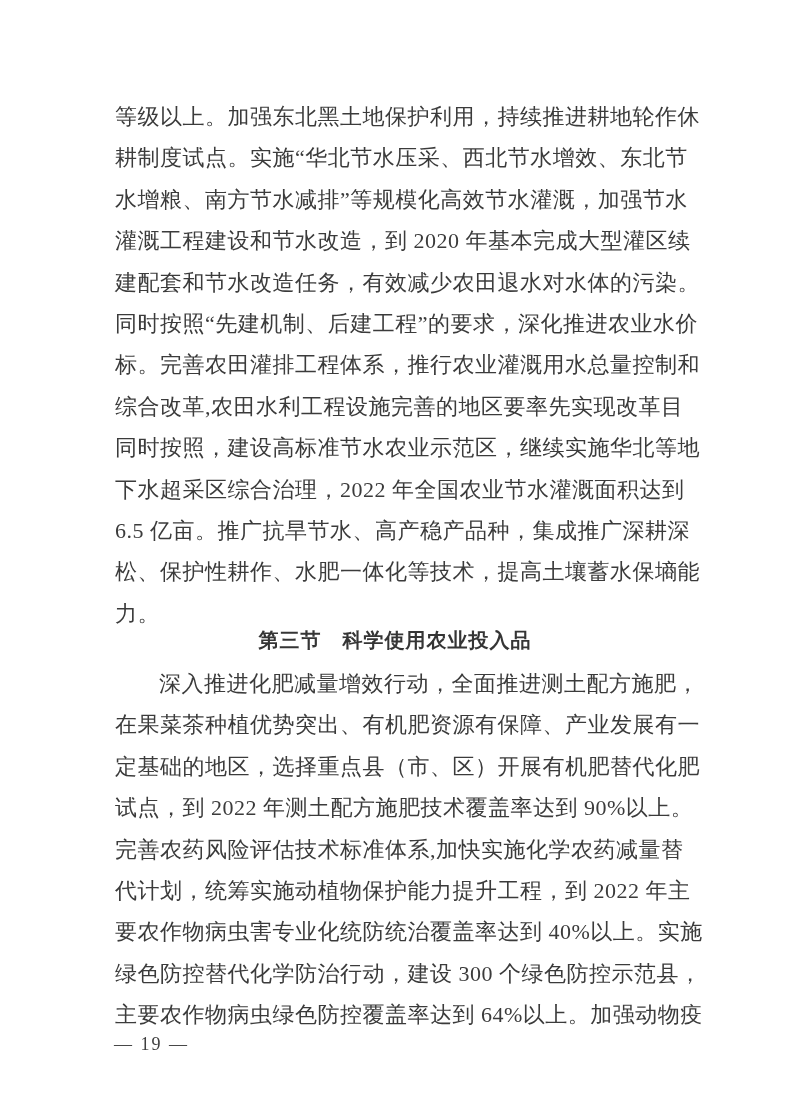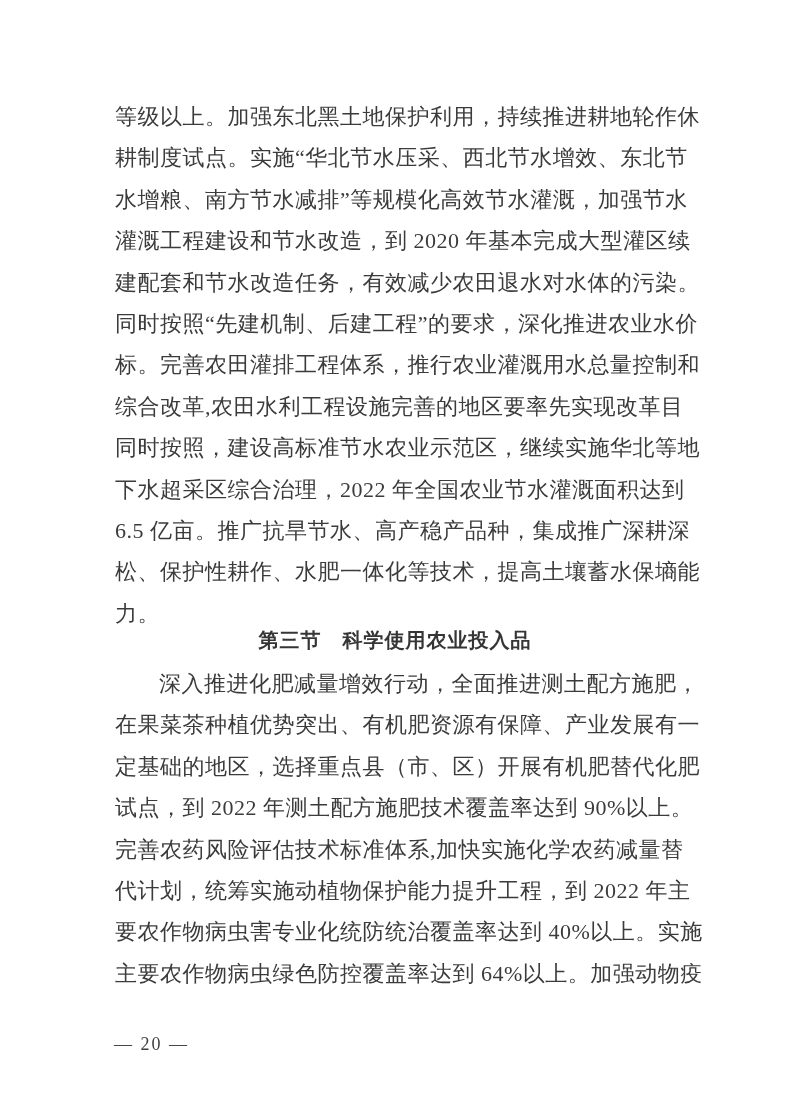--- a/index.html
+++ b/index.html
@@ -86,18 +86,19 @@
   <h2 class="heading">第三节　科学使用农业投入品</h2>
 
   <div class="para indent-first" id="para2">
       <div class="line">深入推进化肥减量增效行动，全面推进测土配方施肥，</div>
       <div class="line">在果菜茶种植优势突出、有机肥资源有保障、产业发展有一</div>
       <div class="line">定基础的地区，选择重点县（市、区）开展有机肥替代化肥</div>
       <div class="line">试点，到 2022 年测土配方施肥技术覆盖率达到 90%以上。</div>
       <div class="line">完善农药风险评估技术标准体系,加快实施化学农药减量替</div>
       <div class="line">代计划，统筹实施动植物保护能力提升工程，到 2022 年主</div>
       <div class="line">要农作物病虫害专业化统防统治覆盖率达到 40%以上。实施</div>
+      <div class="line">绿色防控替代化学防治行动，建设 300 个绿色防控示范县，</div>
       <div class="line">主要农作物病虫绿色防控覆盖率达到 64%以上。加强动物疫</div>
     </div>
 
-  <div class="footer">— 20 —</div>
+  <div class="footer">— 19 —</div>
 
 </div>
 
 </body></html>

